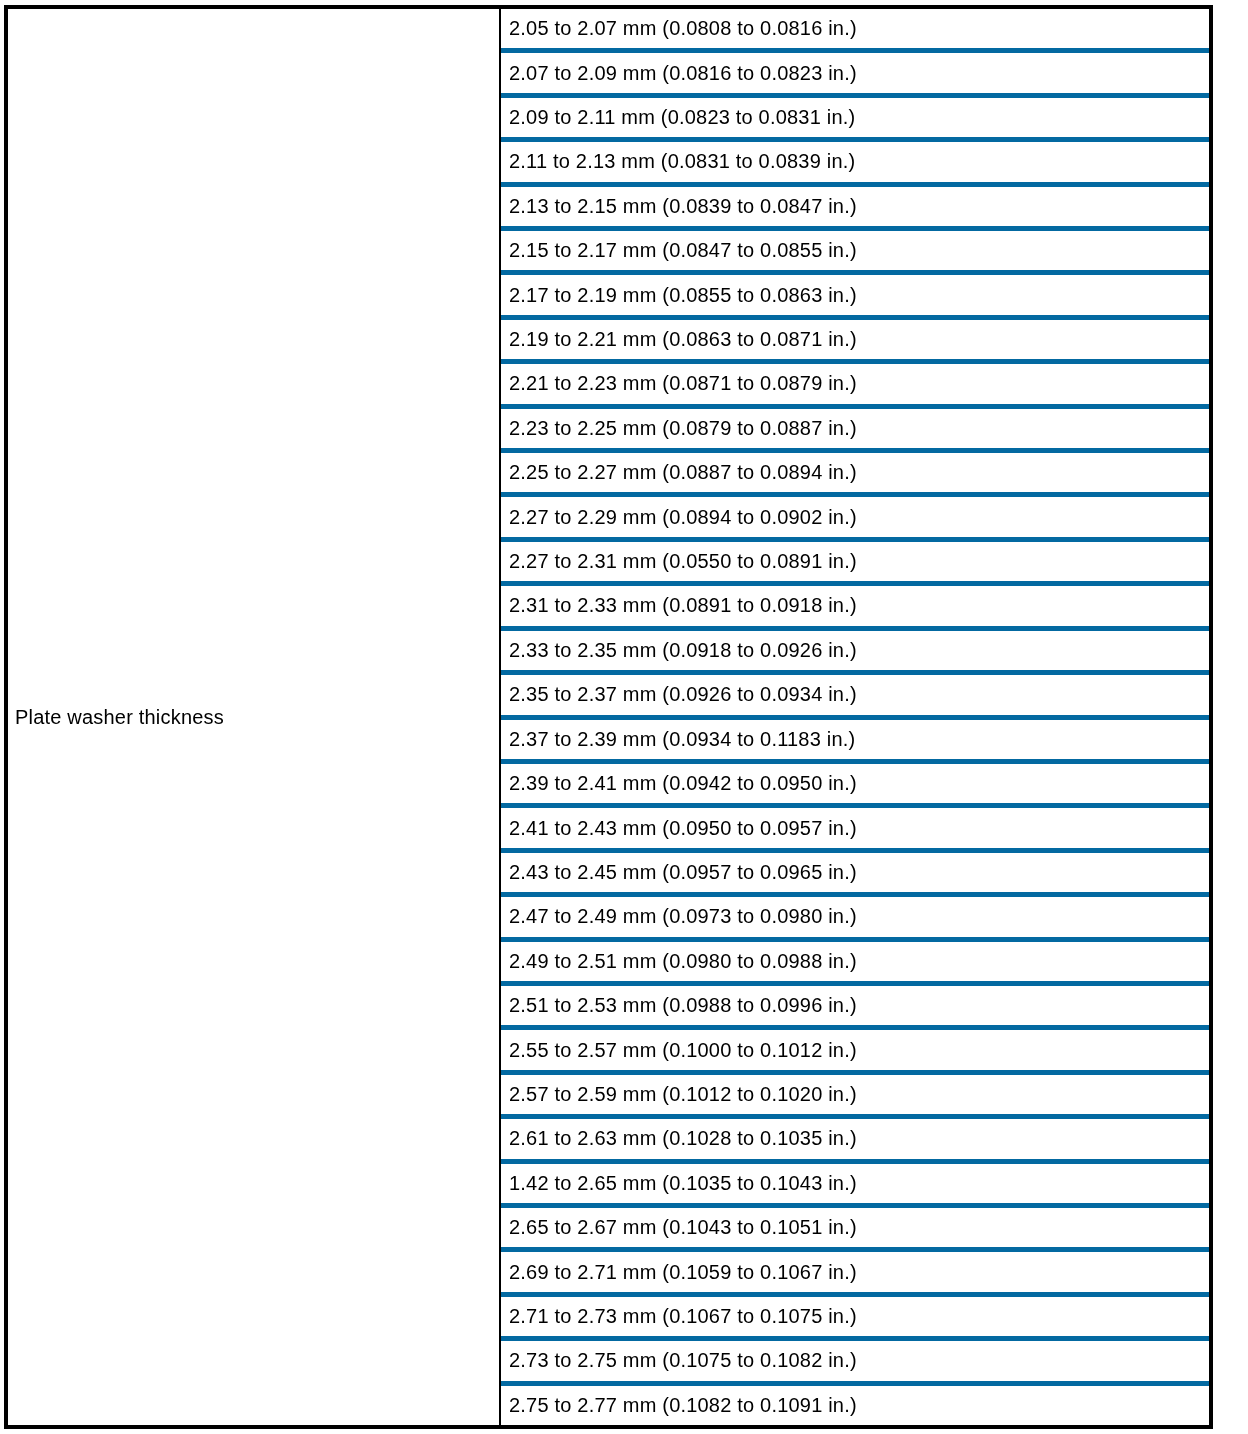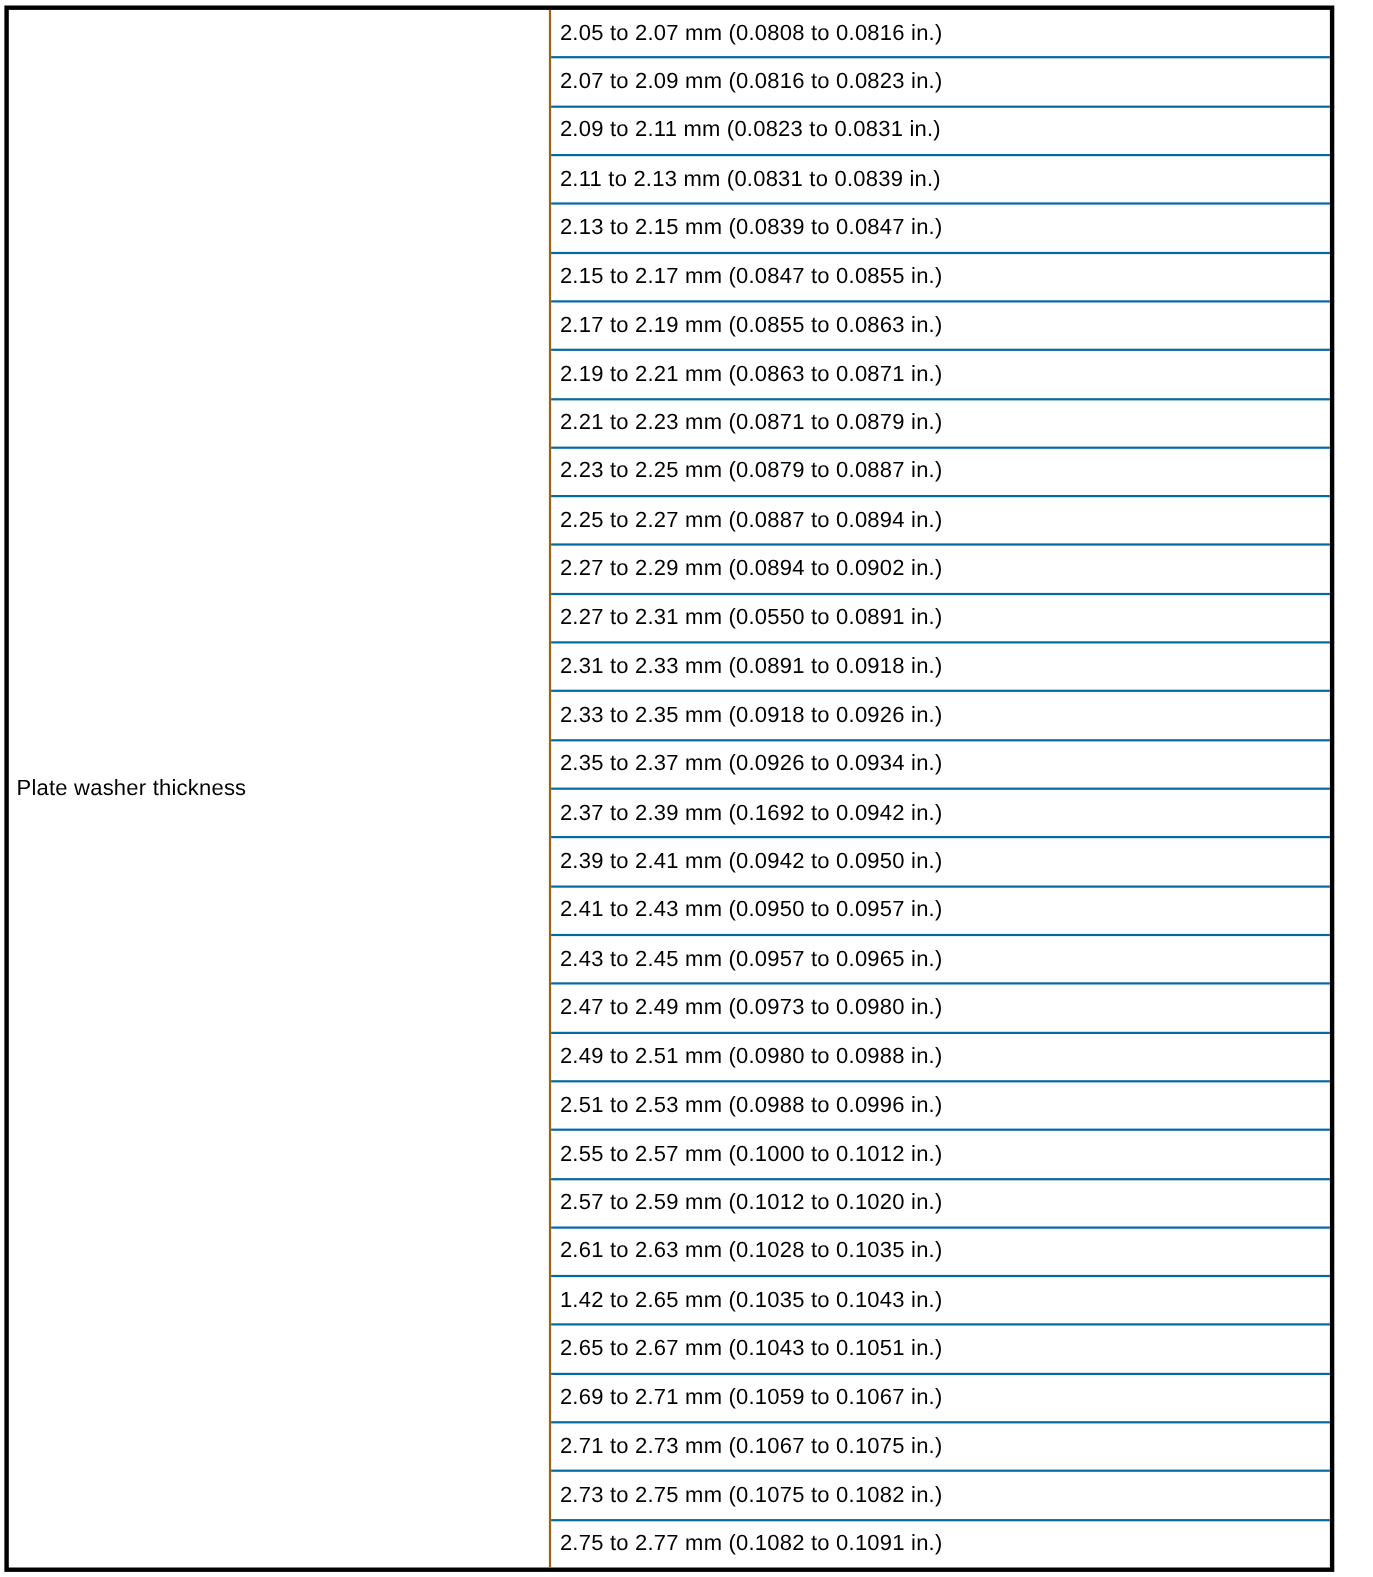--- a/index.html
+++ b/index.html
@@ -23,36 +23,36 @@
     width: 1209px;
     height: 1424px;
     box-sizing: border-box;
     border: 4px solid #000000;
     display: flex;
     background: #ffffff;
   }
   .left-cell {
     width: 493px;
     box-sizing: border-box;
-    border-right: 2px solid #a16207;
+    border-right: 2px solid #000000;
     display: flex;
     align-items: center;
     padding-left: 7px;
     font-size: 20px;
     letter-spacing: 0.2px;
   }
   .right-col {
     flex: 1;
     display: flex;
     flex-direction: column;
   }
   .value-row {
     flex: 1;
     box-sizing: border-box;
-    border-bottom: 2px solid #0369a1;
+    border-bottom: 5px solid #0369a1;
     display: flex;
     align-items: center;
     padding-left: 8px;
     font-size: 20px;
     letter-spacing: 0.2px;
     white-space: nowrap;
   }
   .value-row:last-child {
     border-bottom: none;
   }
@@ -73,21 +73,21 @@
       <div class="value-row">2.17 to 2.19 mm (0.0855 to 0.0863 in.)</div>
       <div class="value-row">2.19 to 2.21 mm (0.0863 to 0.0871 in.)</div>
       <div class="value-row">2.21 to 2.23 mm (0.0871 to 0.0879 in.)</div>
       <div class="value-row">2.23 to 2.25 mm (0.0879 to 0.0887 in.)</div>
       <div class="value-row">2.25 to 2.27 mm (0.0887 to 0.0894 in.)</div>
       <div class="value-row">2.27 to 2.29 mm (0.0894 to 0.0902 in.)</div>
       <div class="value-row">2.27 to 2.31 mm (0.0550 to 0.0891 in.)</div>
       <div class="value-row">2.31 to 2.33 mm (0.0891 to 0.0918 in.)</div>
       <div class="value-row">2.33 to 2.35 mm (0.0918 to 0.0926 in.)</div>
       <div class="value-row">2.35 to 2.37 mm (0.0926 to 0.0934 in.)</div>
-      <div class="value-row">2.37 to 2.39 mm (0.1692 to 0.0942 in.)</div>
+      <div class="value-row">2.37 to 2.39 mm (0.0934 to 0.1183 in.)</div>
       <div class="value-row">2.39 to 2.41 mm (0.0942 to 0.0950 in.)</div>
       <div class="value-row">2.41 to 2.43 mm (0.0950 to 0.0957 in.)</div>
       <div class="value-row">2.43 to 2.45 mm (0.0957 to 0.0965 in.)</div>
       <div class="value-row">2.47 to 2.49 mm (0.0973 to 0.0980 in.)</div>
       <div class="value-row">2.49 to 2.51 mm (0.0980 to 0.0988 in.)</div>
       <div class="value-row">2.51 to 2.53 mm (0.0988 to 0.0996 in.)</div>
       <div class="value-row">2.55 to 2.57 mm (0.1000 to 0.1012 in.)</div>
       <div class="value-row">2.57 to 2.59 mm (0.1012 to 0.1020 in.)</div>
       <div class="value-row">2.61 to 2.63 mm (0.1028 to 0.1035 in.)</div>
       <div class="value-row">1.42 to 2.65 mm (0.1035 to 0.1043 in.)</div>

